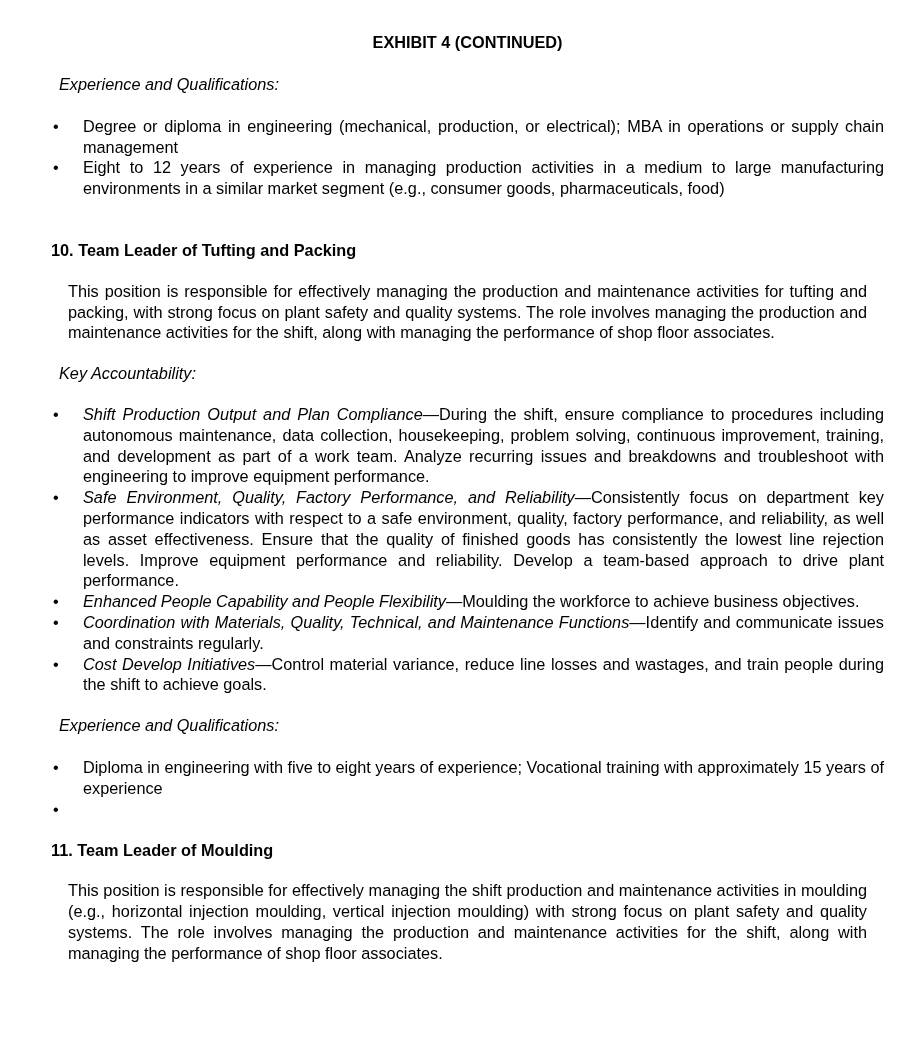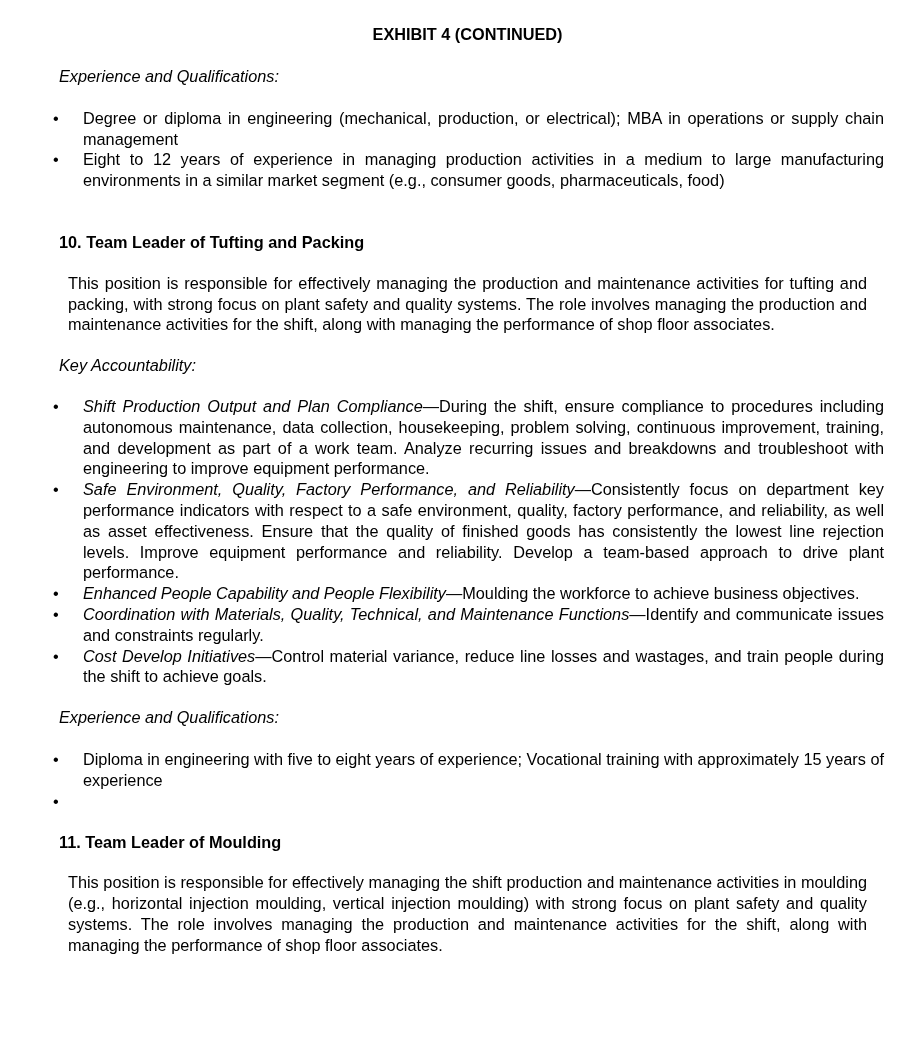--- a/index.html
+++ b/index.html
@@ -2,23 +2,23 @@
 <html><head>
 <meta charset="utf-8">
 <style>
   html, body { margin: 0; padding: 0; background: #ffffff; }
   body {
     width: 922px; height: 1052px; overflow: hidden;
     font-family: "Liberation Sans", sans-serif;
     color: #000; font-size: 16.3px; line-height: 20.8px;
   }
   .page { position: relative; padding: 0 38px 0 51px; }
-  .title { text-align: center; font-weight: bold; margin: 0; padding-top: 24px; height: 22px; }
+  .title { text-align: center; font-weight: bold; margin: 0; padding-top: 32px; height: 22px; }
   .italic-label { font-style: italic; margin: 8px; }
-  .heading { font-weight: bold; margin: 8px; }
+  .heading { font-weight: bold; margin: 0; }
   .para { text-align: justify; margin: 17px; }
   ul.bullets { list-style: none; margin: 0; padding: 0; }
   ul.bullets li { position: relative; padding-left: 32px; text-align: justify; }
   ul.bullets li .dot { position: absolute; left: 2px; top: 0; }
   .lead { font-style: italic; }
 </style>
 </head>
 <body>
 
 <div class="page">

